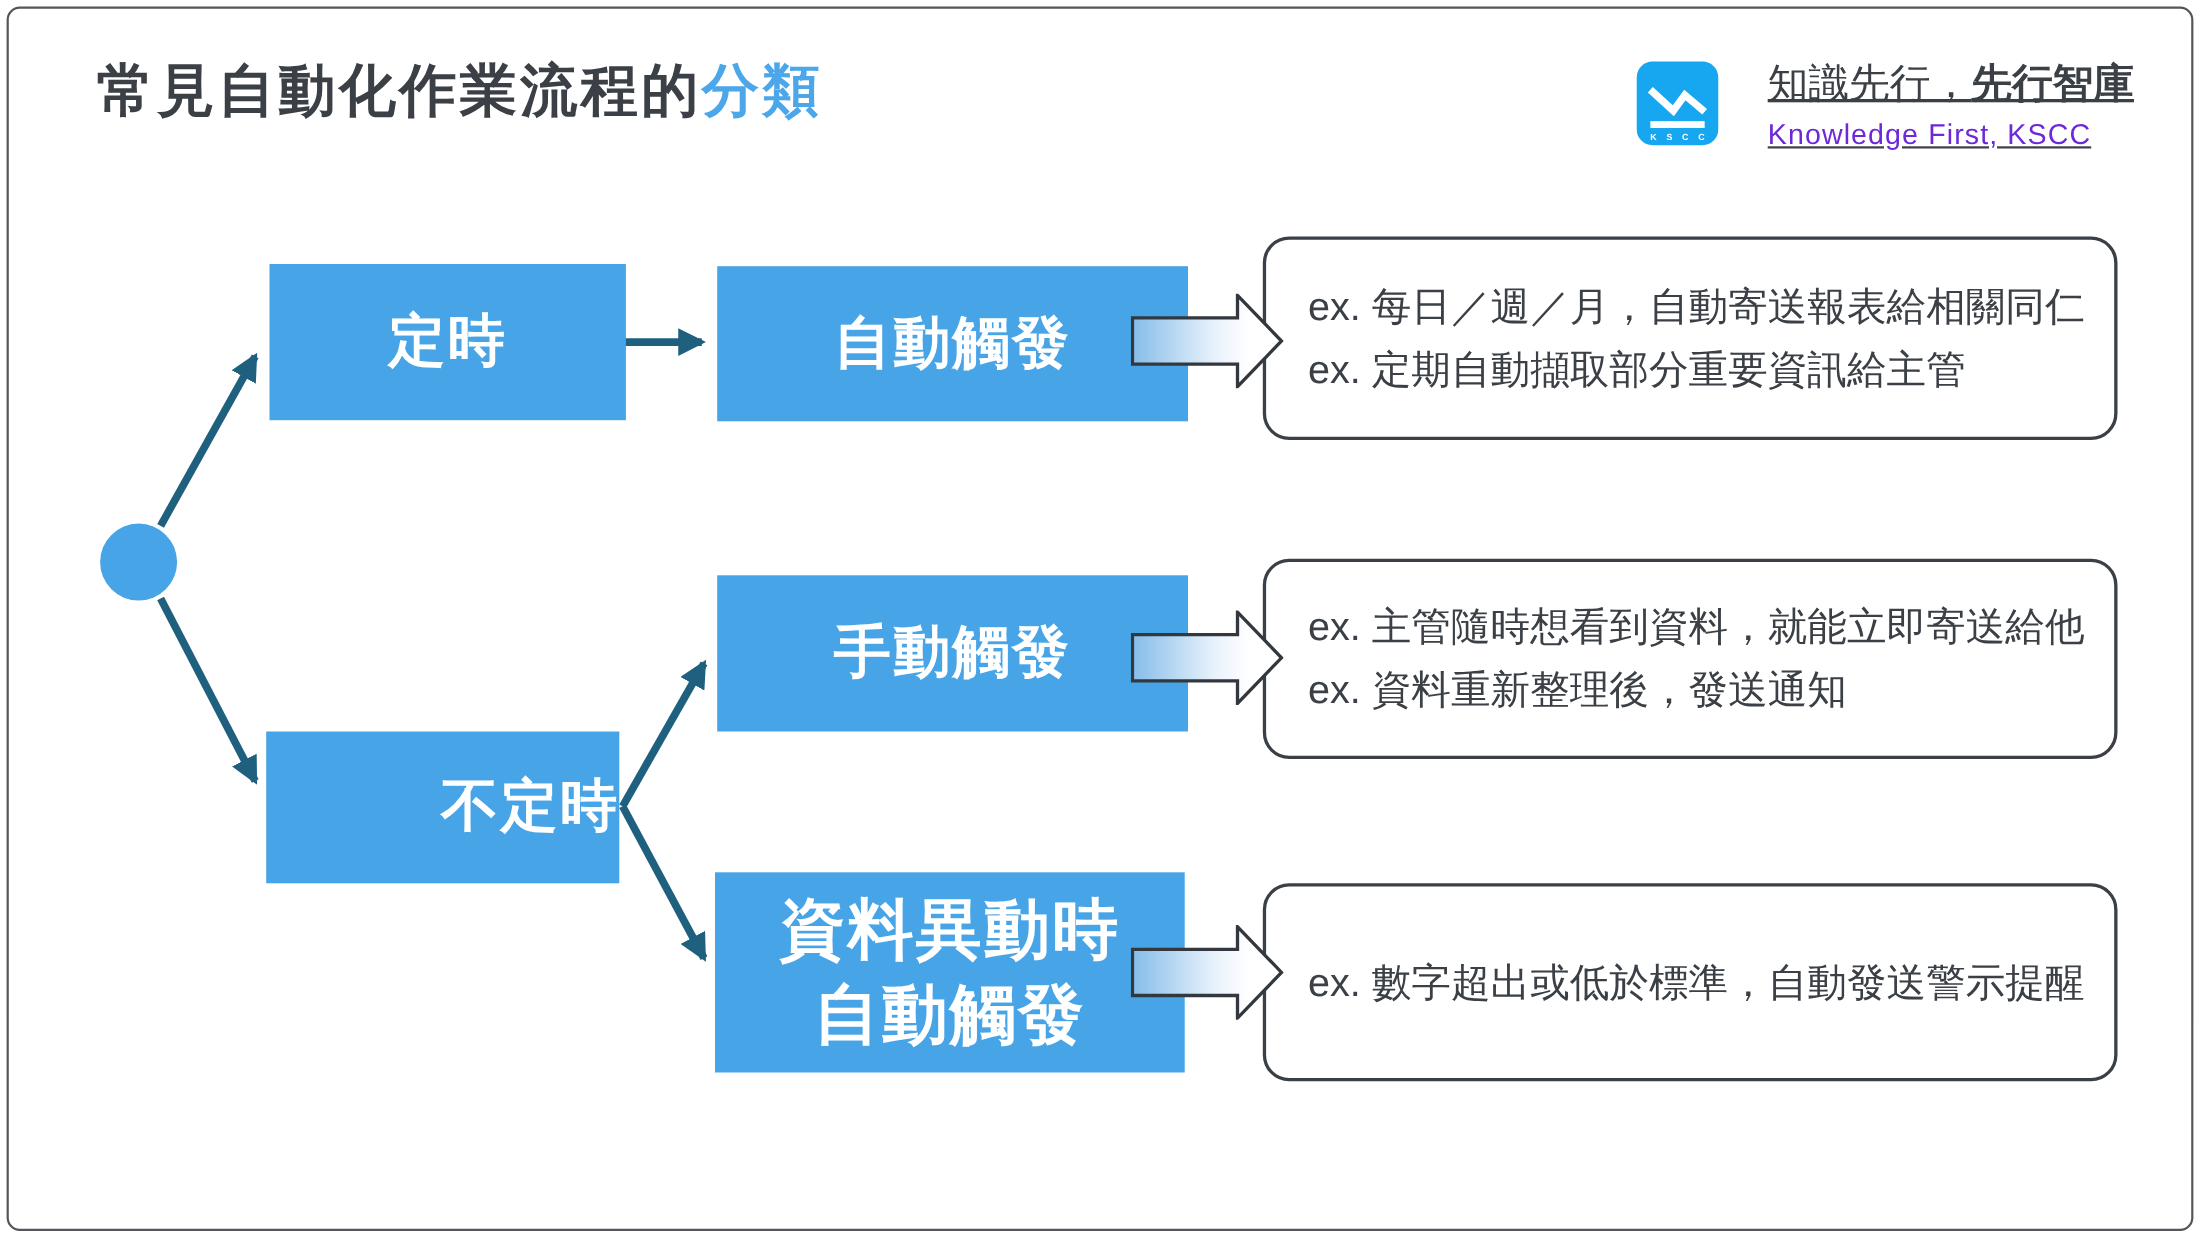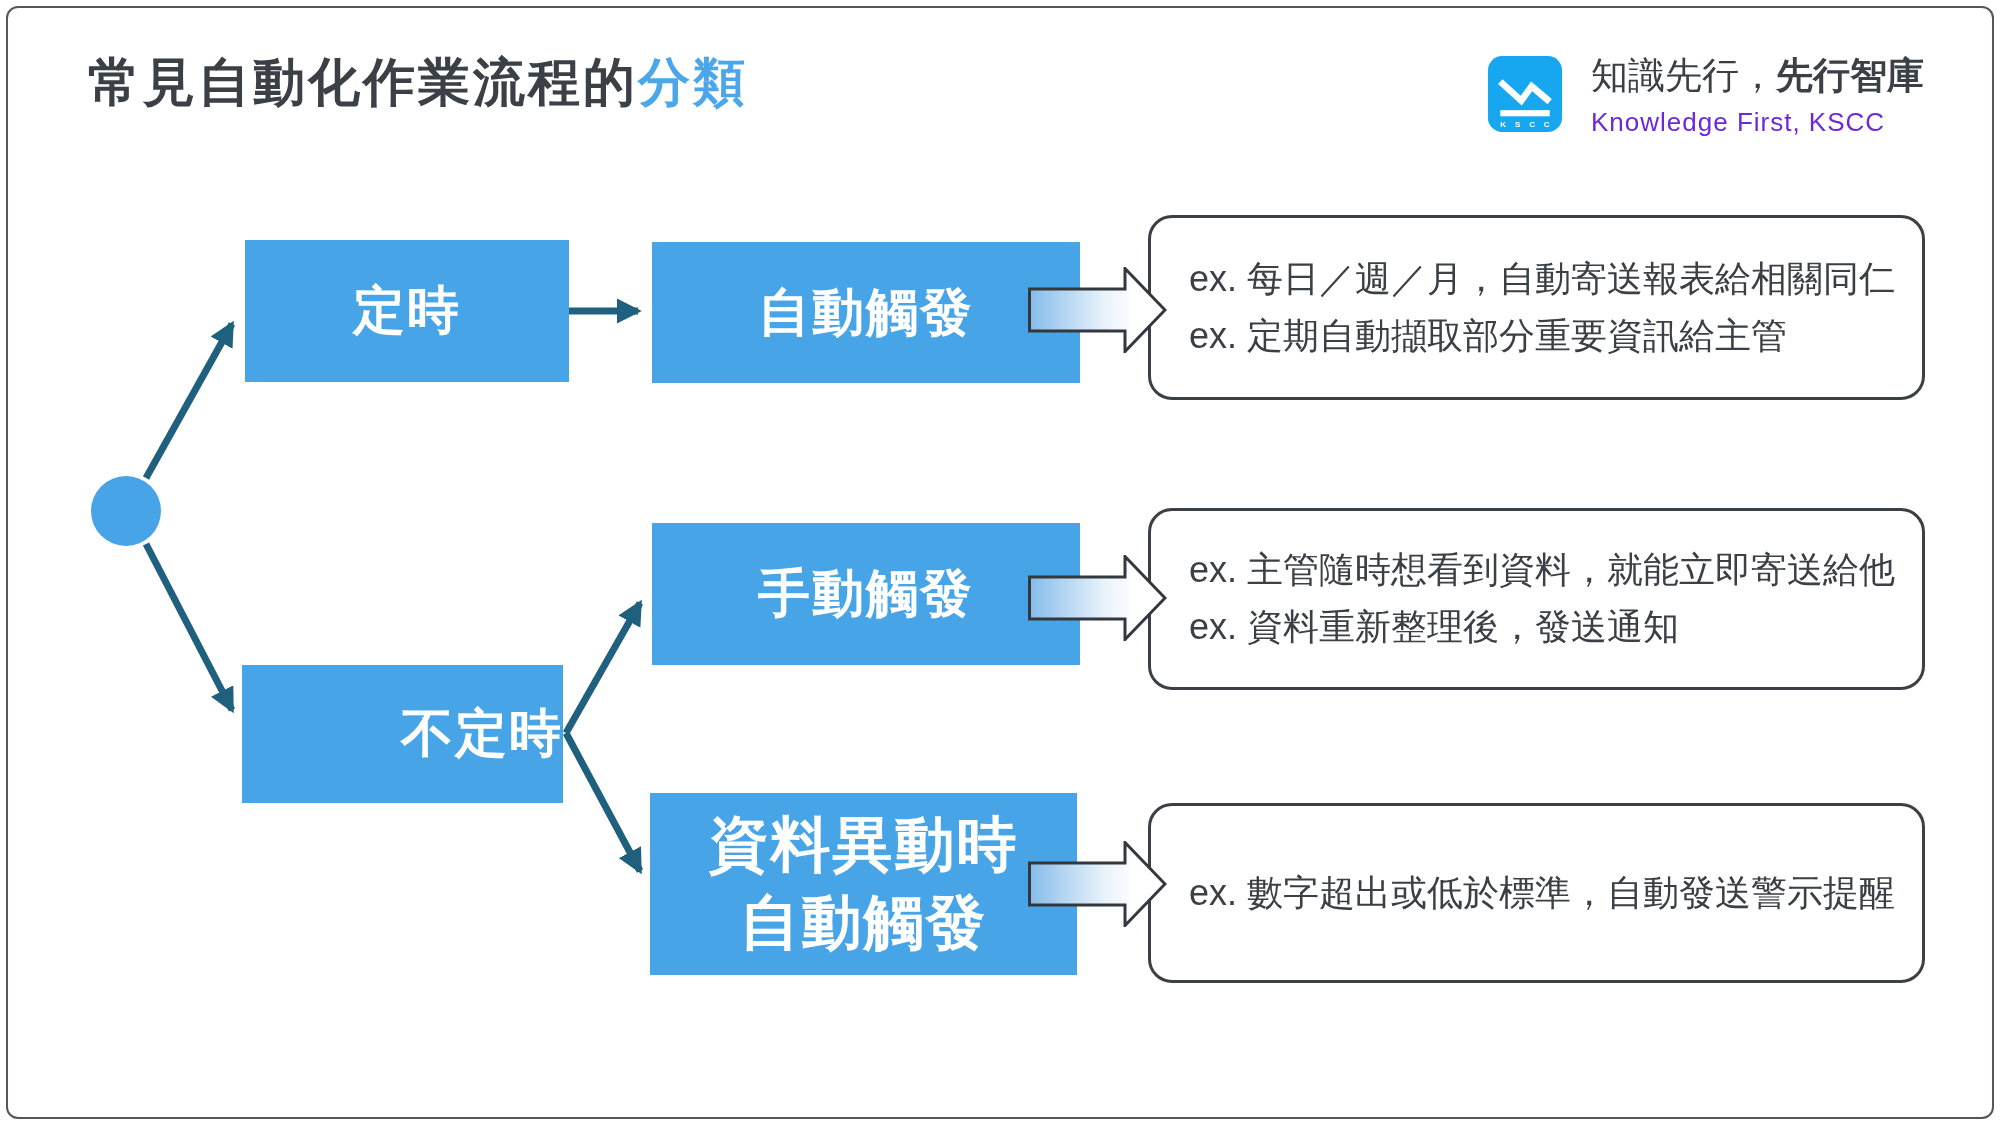--- a/index.html
+++ b/index.html
@@ -12,21 +12,21 @@
     border:2.5px solid #53565B;border-radius:12px;pointer-events:none;
   }
   
   .title{
     position:absolute;left:88px;top:48px;margin:0;
     font-size:52px;font-weight:800;letter-spacing:3px;color:#3B4046;white-space:nowrap;
   }
   .title .hl{color:#4BA7EA;}
   .brand{position:absolute;left:1487px;top:55px;display:flex;align-items:flex-start;}
   .logo{width:76px;height:78px;flex:0 0 auto;}
-  .brand-text{margin-left:28px;}
+  .brand-text{margin-left:44px;text-decoration:underline;}
   .tagline{font-size:37px;font-weight:400;color:#3B4046;white-space:nowrap;line-height:1.15;}
   .tagline b{font-weight:800;}
   .brand-sub{font-size:26px;font-weight:500;letter-spacing:1px;color:#6d28d9;margin-top:9px;white-space:nowrap;}
   
   .connectors{position:absolute;left:0;top:0;}
   .root-dot{
     position:absolute;left:91px;top:476px;width:70px;height:70px;border-radius:50%;
     background:#47A4E7;
   }
   .bluebox{

